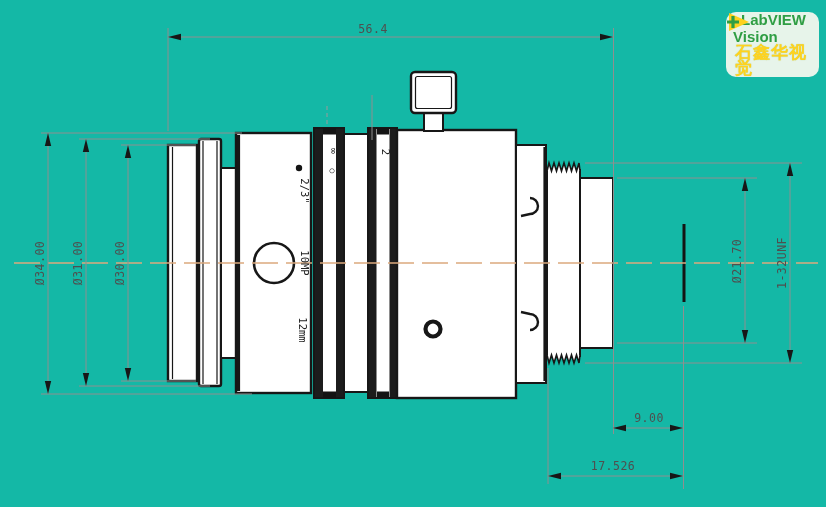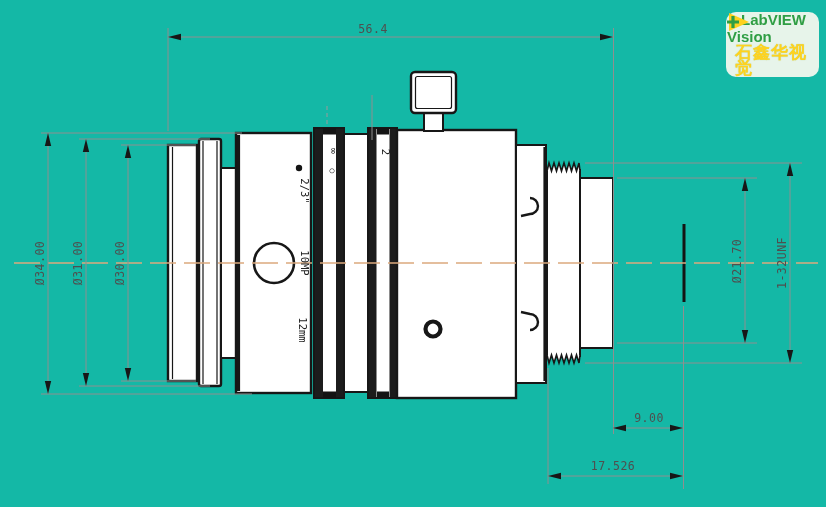--- a/index.html
+++ b/index.html
@@ -20,21 +20,21 @@
   .arr{fill:#171717;stroke:none;}
   text.dim{font-family:"DejaVu Sans Mono", monospace;font-size:11.5px;fill:#4f4f4f;letter-spacing:.5px;}
   text.mark{font-family:"DejaVu Sans Mono", monospace;font-size:10.5px;fill:#222;}
   text.mark-s{font-family:"DejaVu Sans Mono", monospace;font-size:8px;fill:#222;}
 
   
   .logo{position:absolute;left:726px;top:12px;width:93px;height:65px;background:#e7f4ea;
         border-radius:10px;display:flex;flex-direction:column;justify-content:center;
         padding:2px 0 3px 0;box-sizing:border-box;}
   .logo-row1{color:#2f9e44;font-weight:bold;font-size:15px;line-height:16px;margin-left:15px;}
-  .logo-row2{display:flex;align-items:center;margin-left:0;line-height:17px;}
+  .logo-row2{display:flex;align-items:center;margin-left:6px;line-height:17px;}
   .logo-row2 .vtxt{color:#2f9e44;font-weight:bold;font-size:15px;margin-left:1px;}
   .logo-row3{color:#ffd21e;font-weight:bold;font-size:17px;letter-spacing:1px;margin-left:9px;
              line-height:16px;text-shadow:0 0 1px rgba(130,180,50,.55);}
 </style>
 </head>
 <body>
 
 <div class="stage">
 
 <svg width="826" height="507" viewBox="0 0 826 507">

